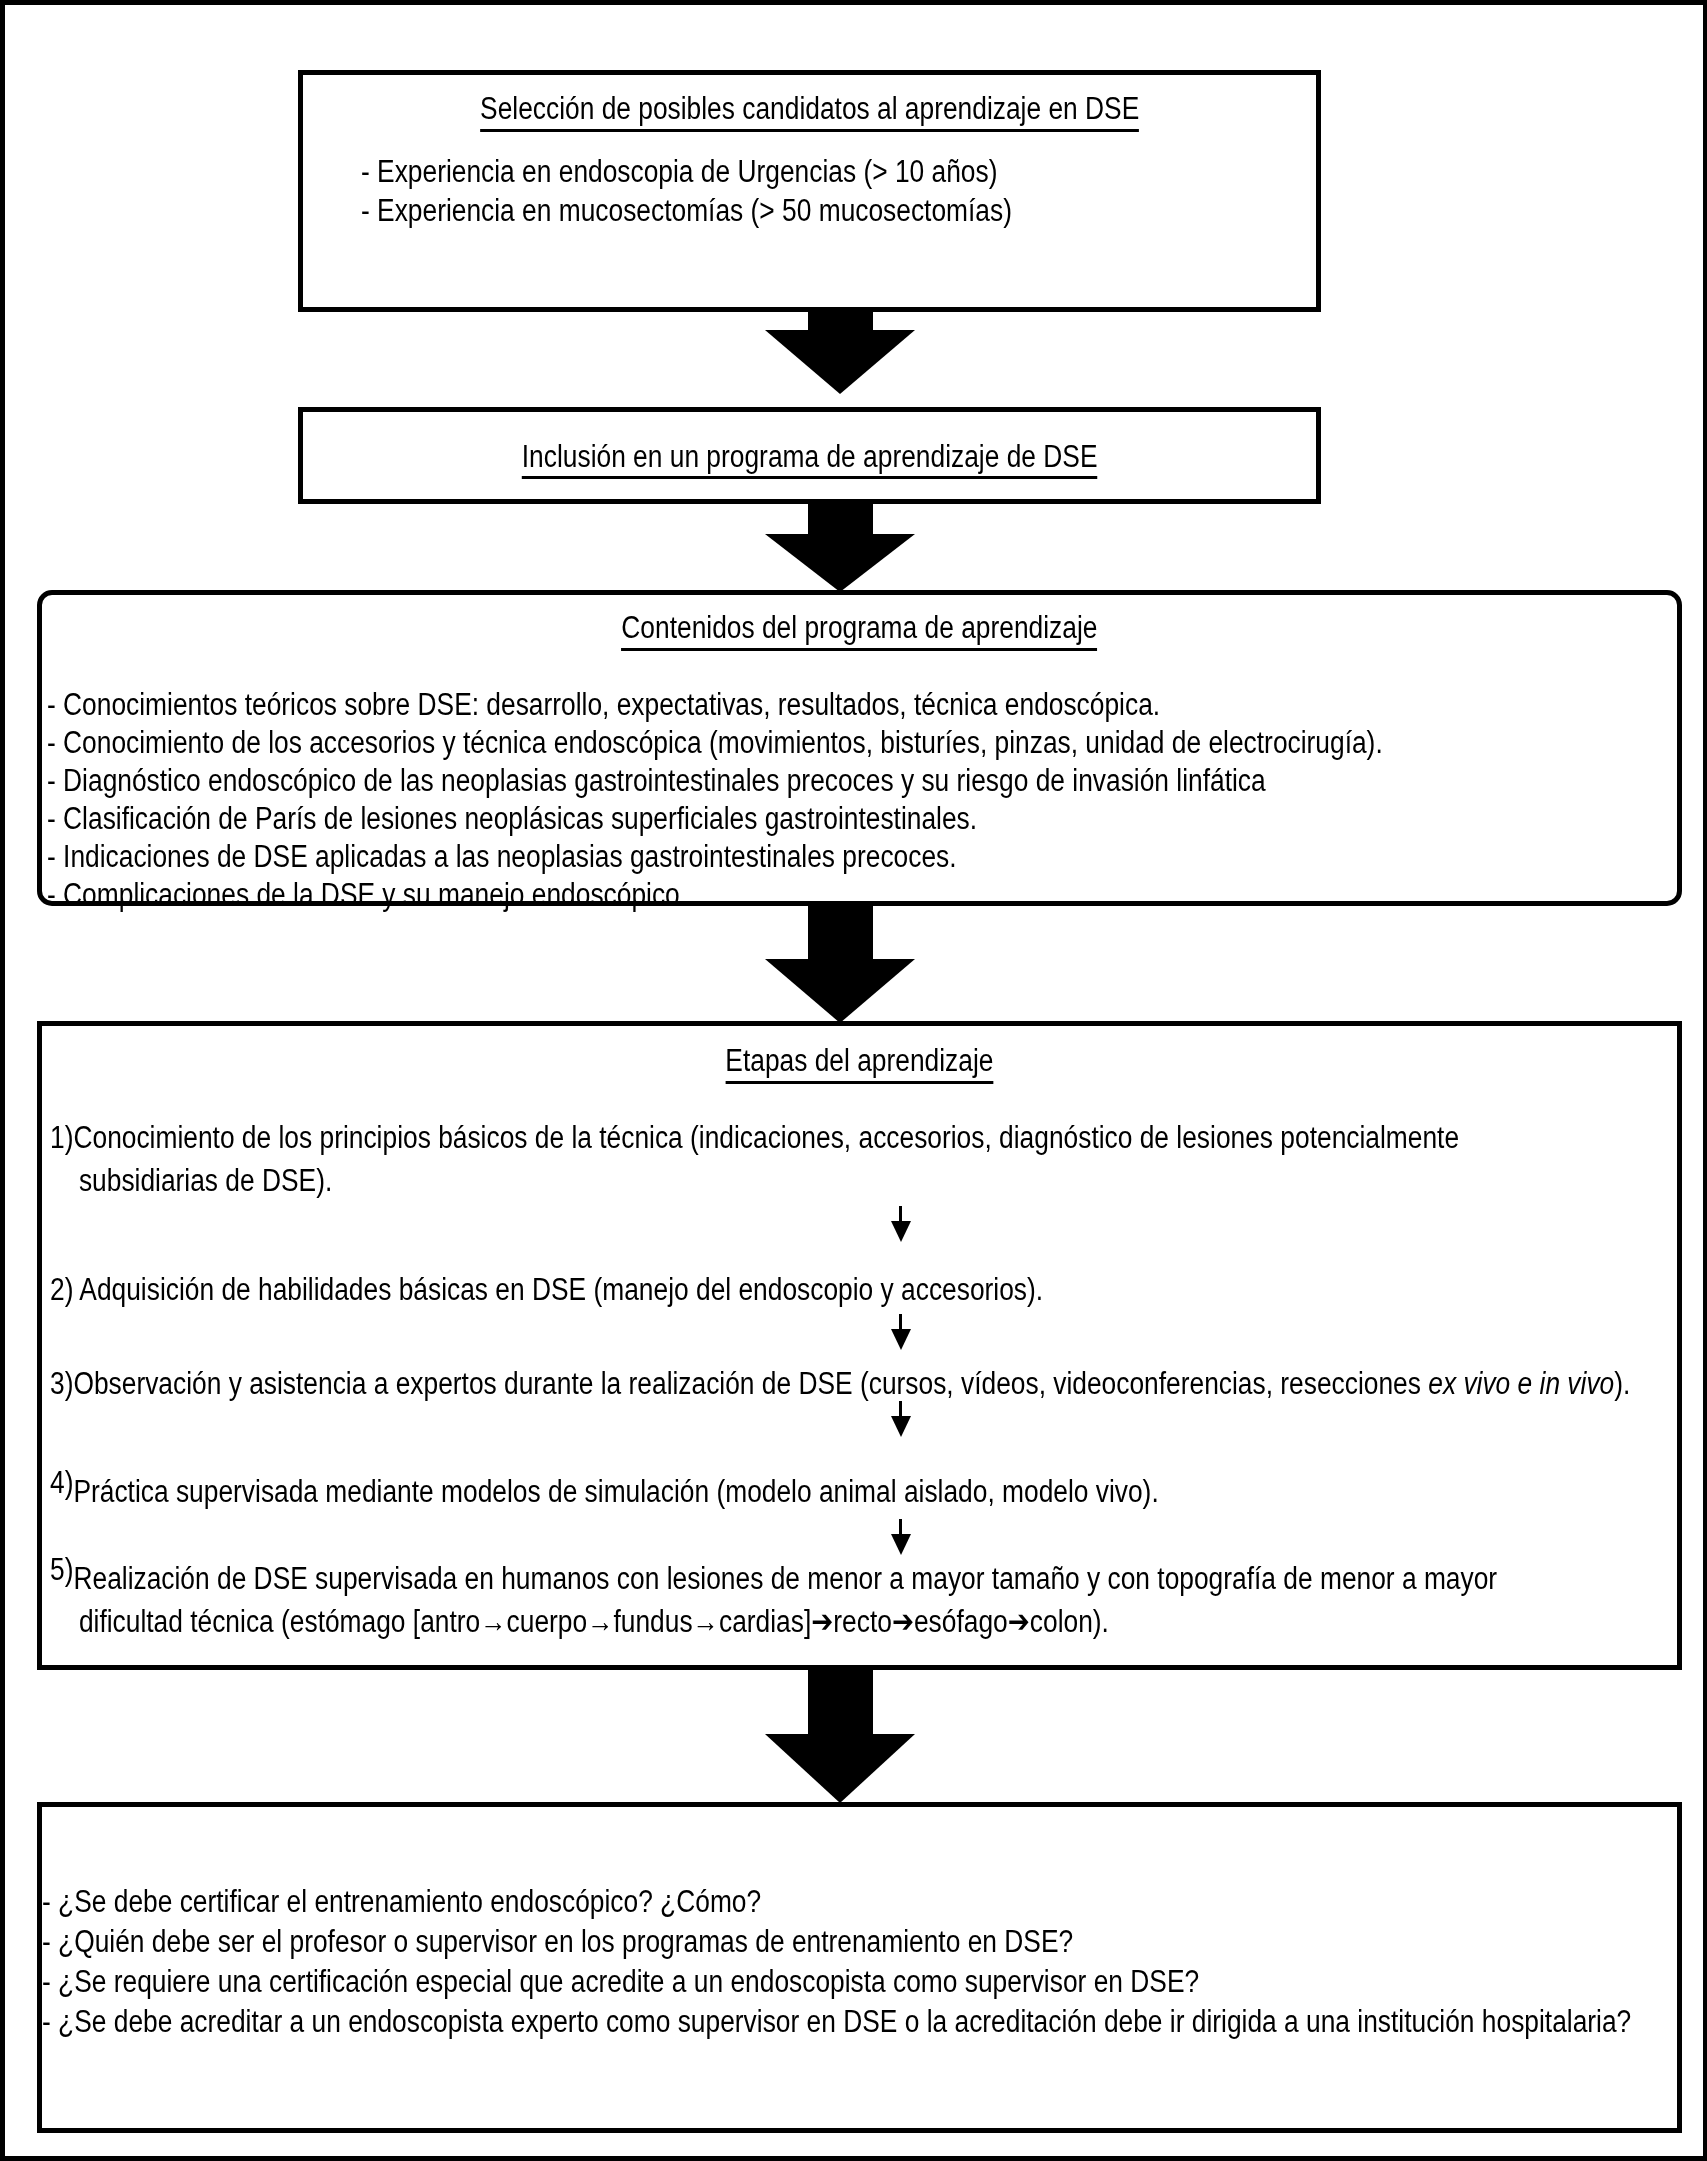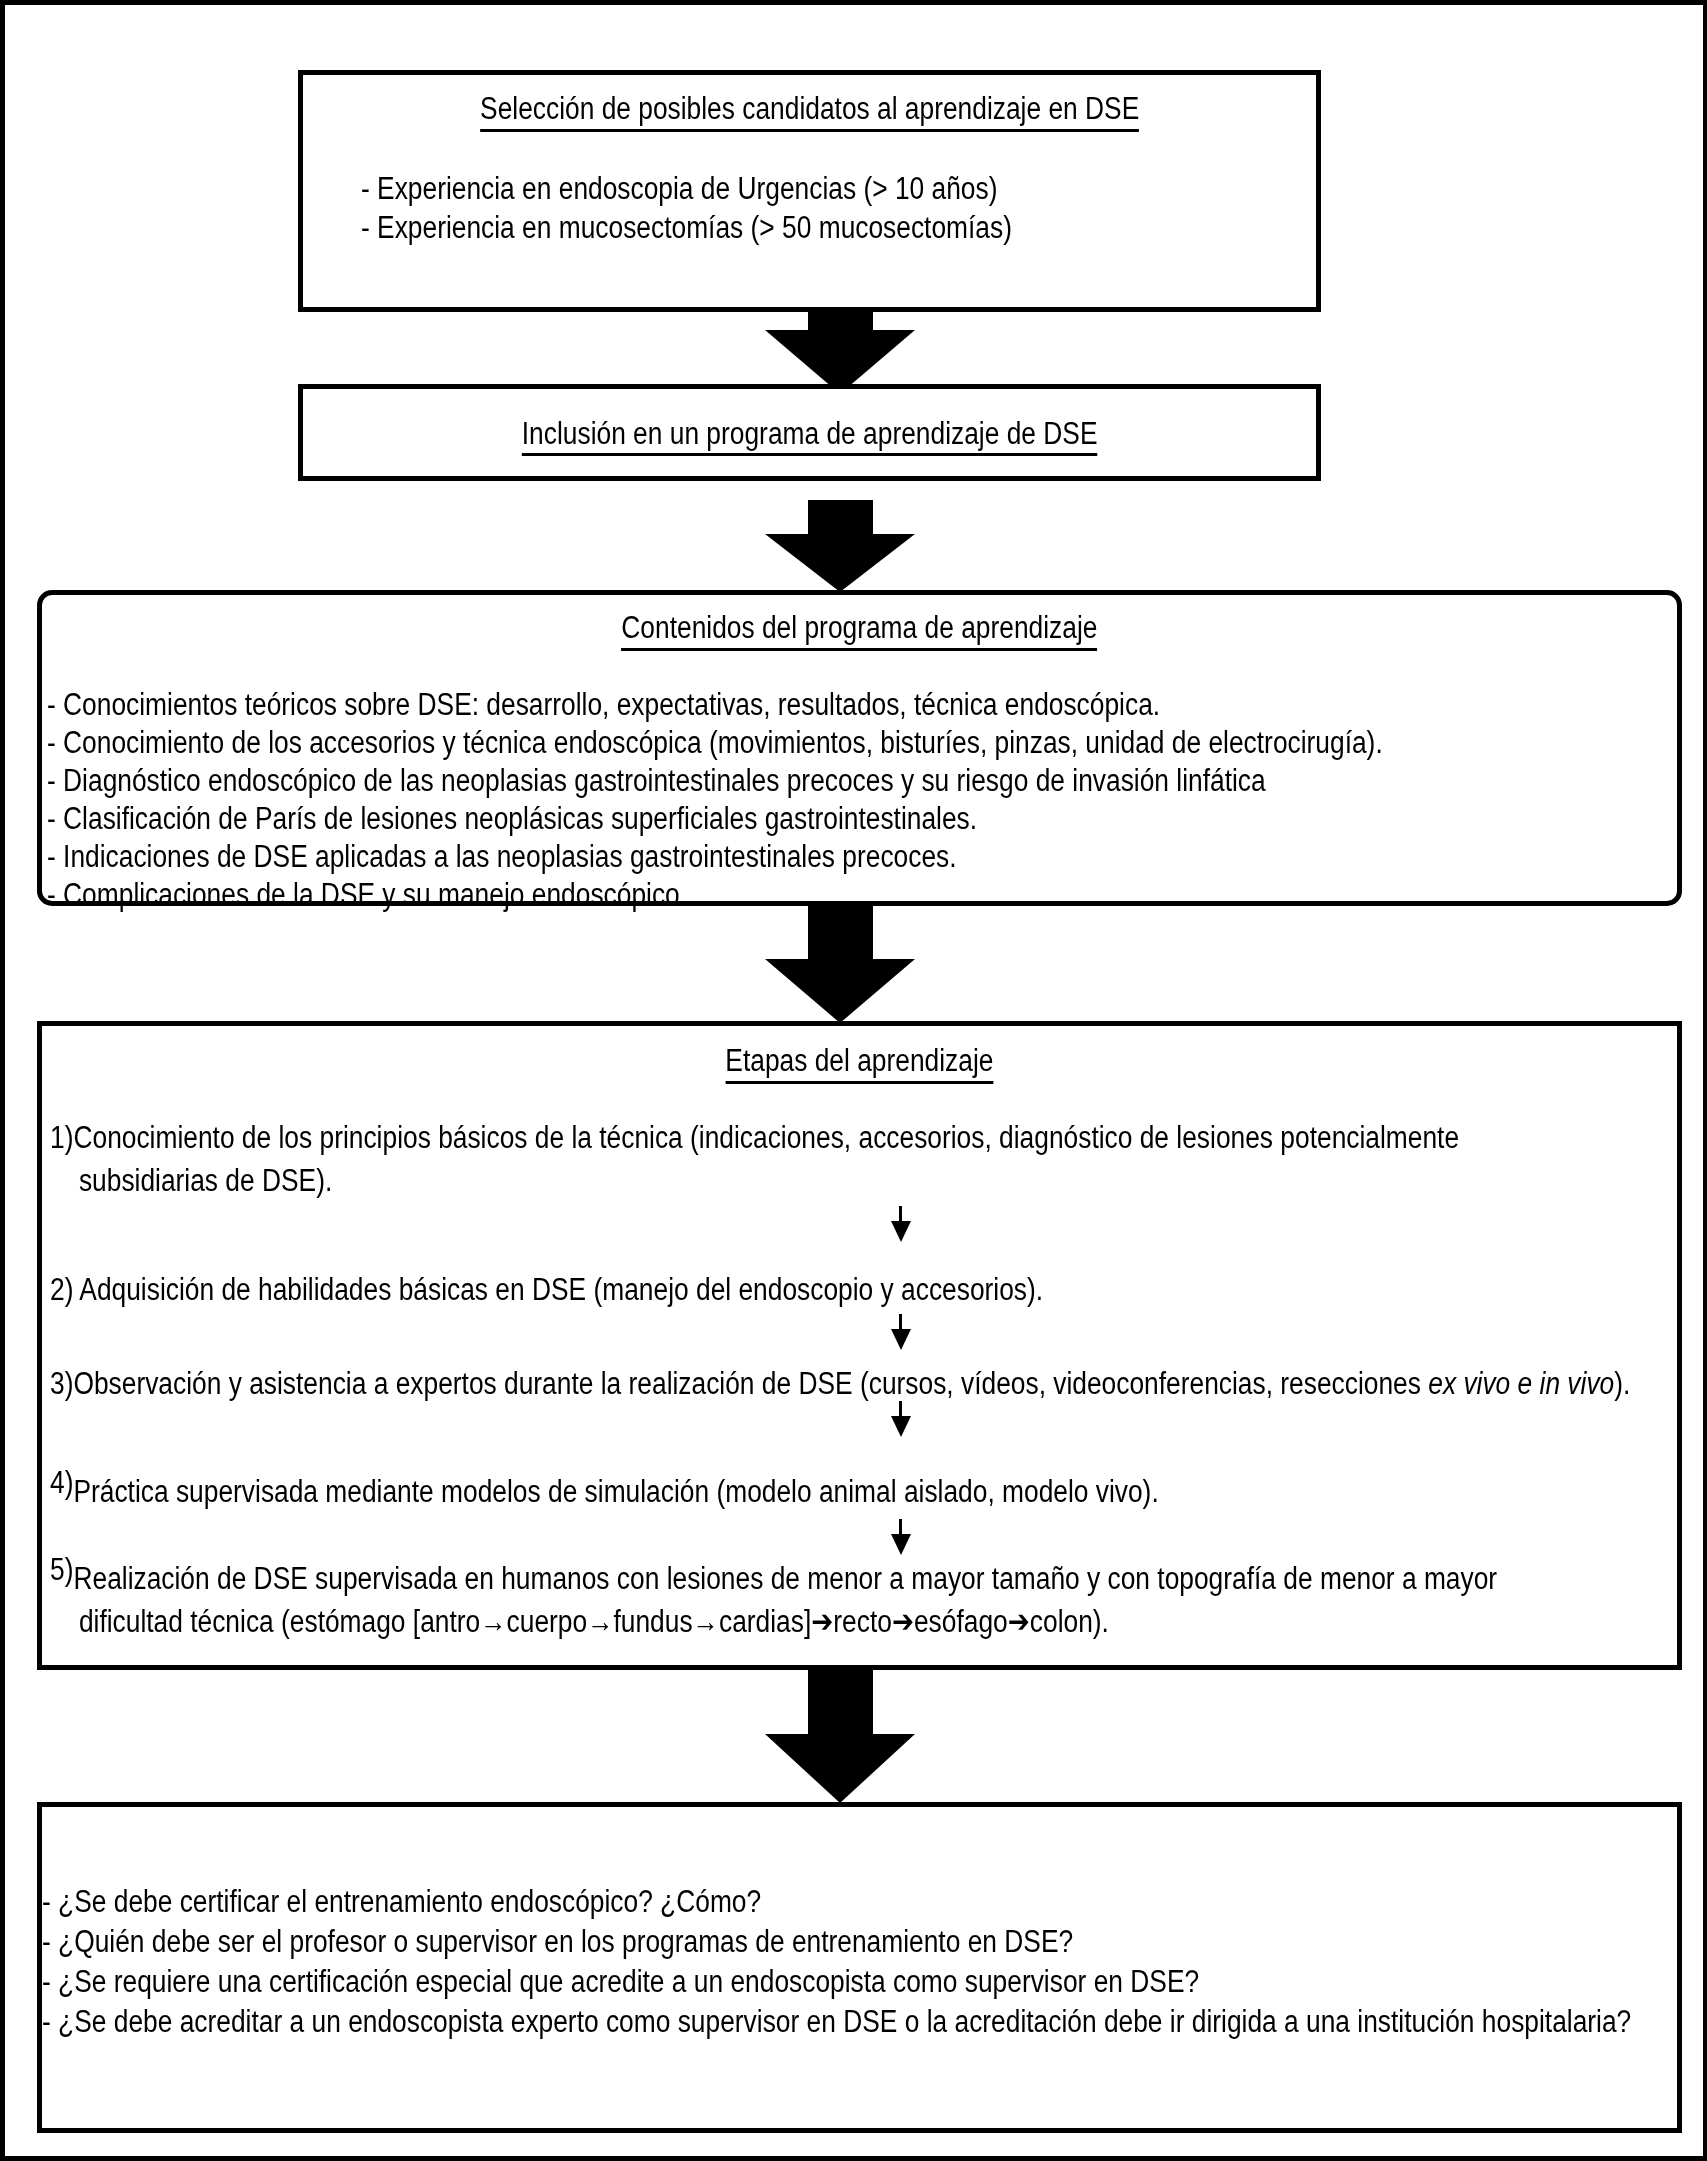--- a/index.html
+++ b/index.html
@@ -24,23 +24,23 @@
 
   .title-row { text-align:center; }
   .u { border-bottom:3.5px solid #000; padding-bottom:2.9px; }
 
   
   .cond-c { width:117.6%; margin-left:-8.8%; transform:scaleX(0.85); transform-origin:center top; }
   .cond-l { width:117.6%; transform:scaleX(0.85); transform-origin:left top; }
 
   #box-seleccion { left:293px; top:65px; width:1023px; height:242px; }
   #box-seleccion .title-row { margin-top:16px; }
-  #box-seleccion .items { margin-top:42px; padding-left:58px; line-height:39px; }
-
-  #box-inclusion { left:293px; top:379px; width:1023px; height:97px; }
+  #box-seleccion .items { margin-top:25px; padding-left:58px; line-height:39px; }
+
+  #box-inclusion { left:293px; top:402px; width:1023px; height:97px; }
   #box-inclusion .title-row { margin-top:26.6px; }
 
   #box-contenidos { left:32px; top:585px; width:1645px; height:316px;border-radius:15px; }
   #box-contenidos .title-row { margin-top:15px; }
   #box-contenidos .items { margin-top:40px; padding-left:4.6px; line-height:38px; }
 
   #box-etapas { left:32px; top:1016px; width:1645px; height:649px; }
   #box-etapas .title-row { position:absolute; top:17.3px; left:0; right:0; }
   .step {
     position:absolute; left:8px;

